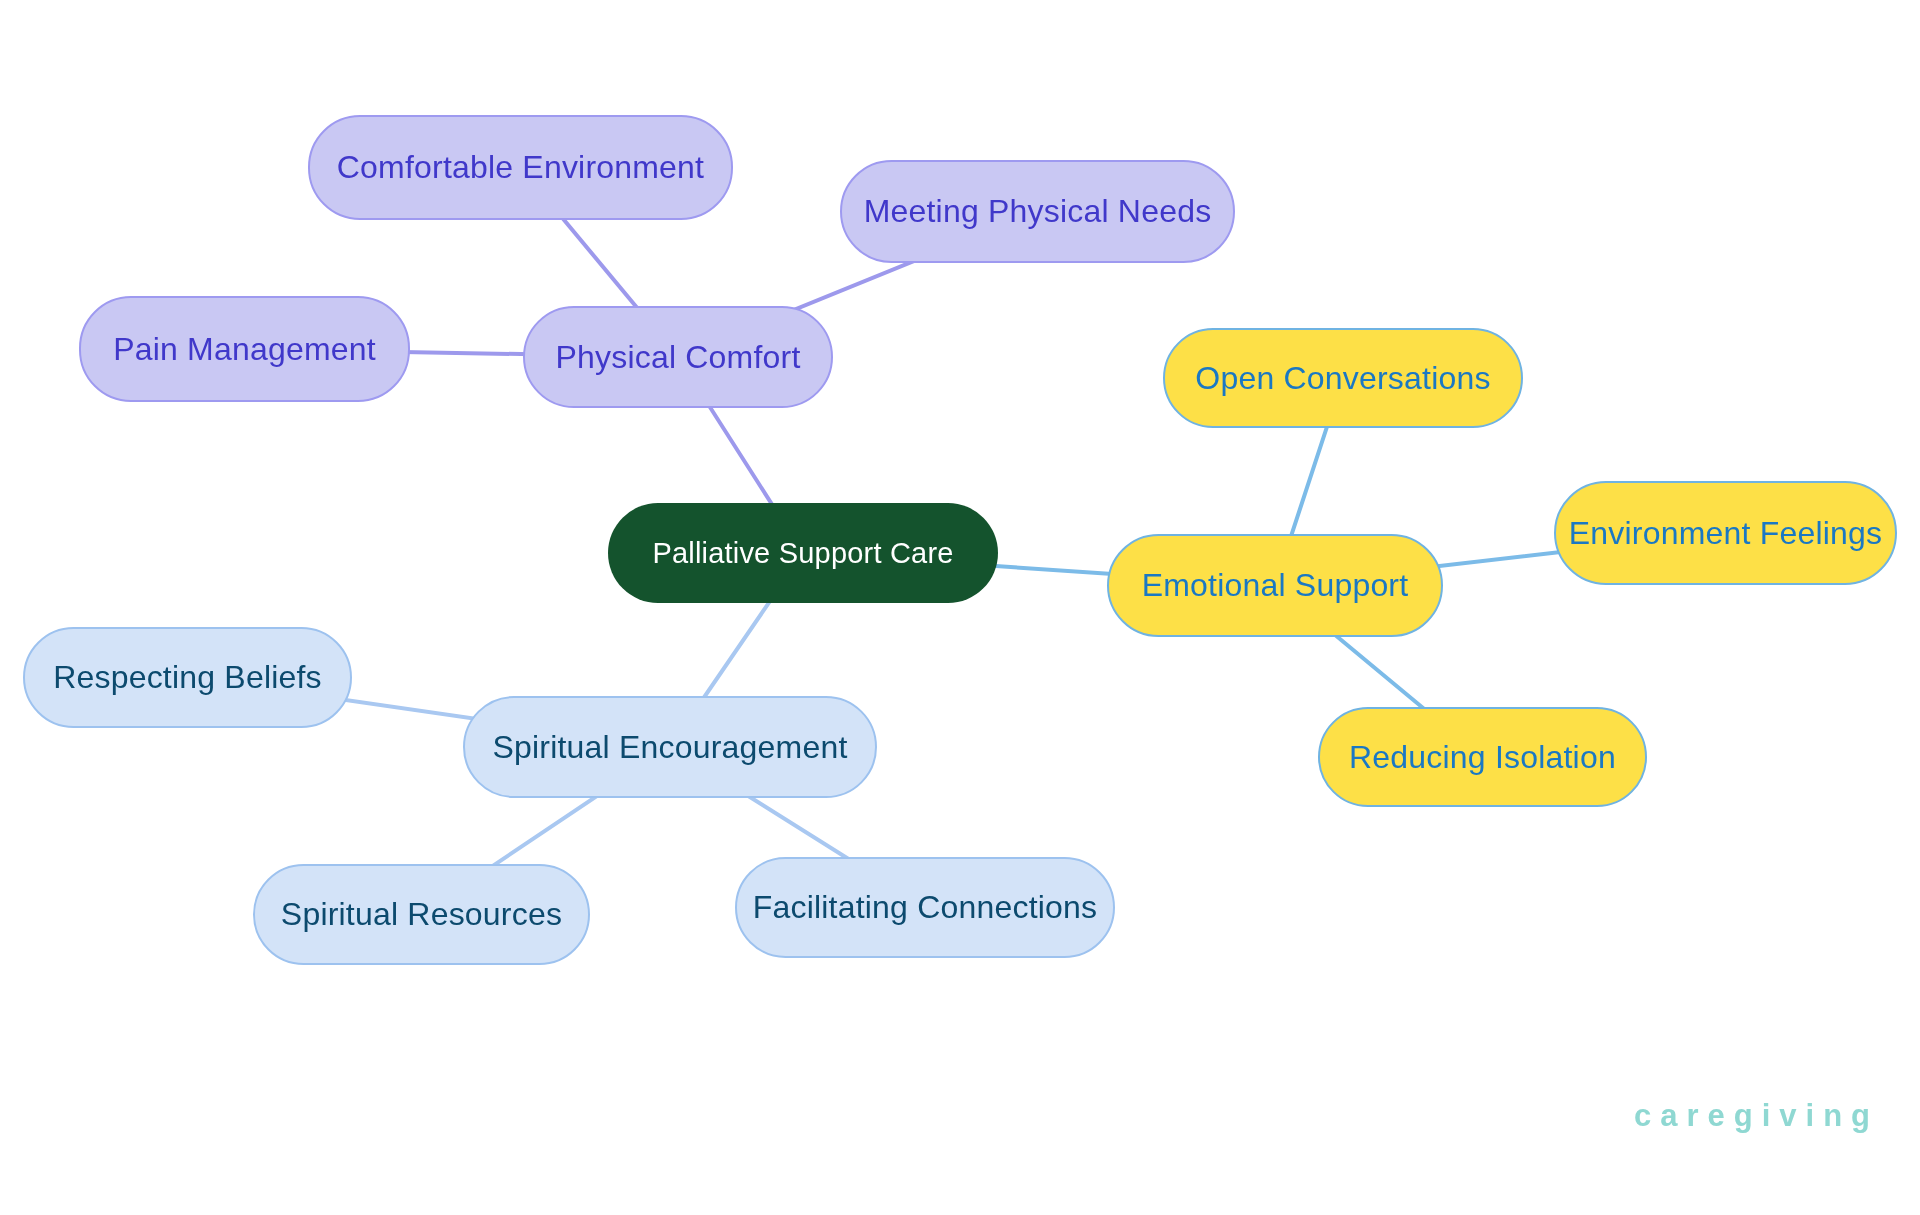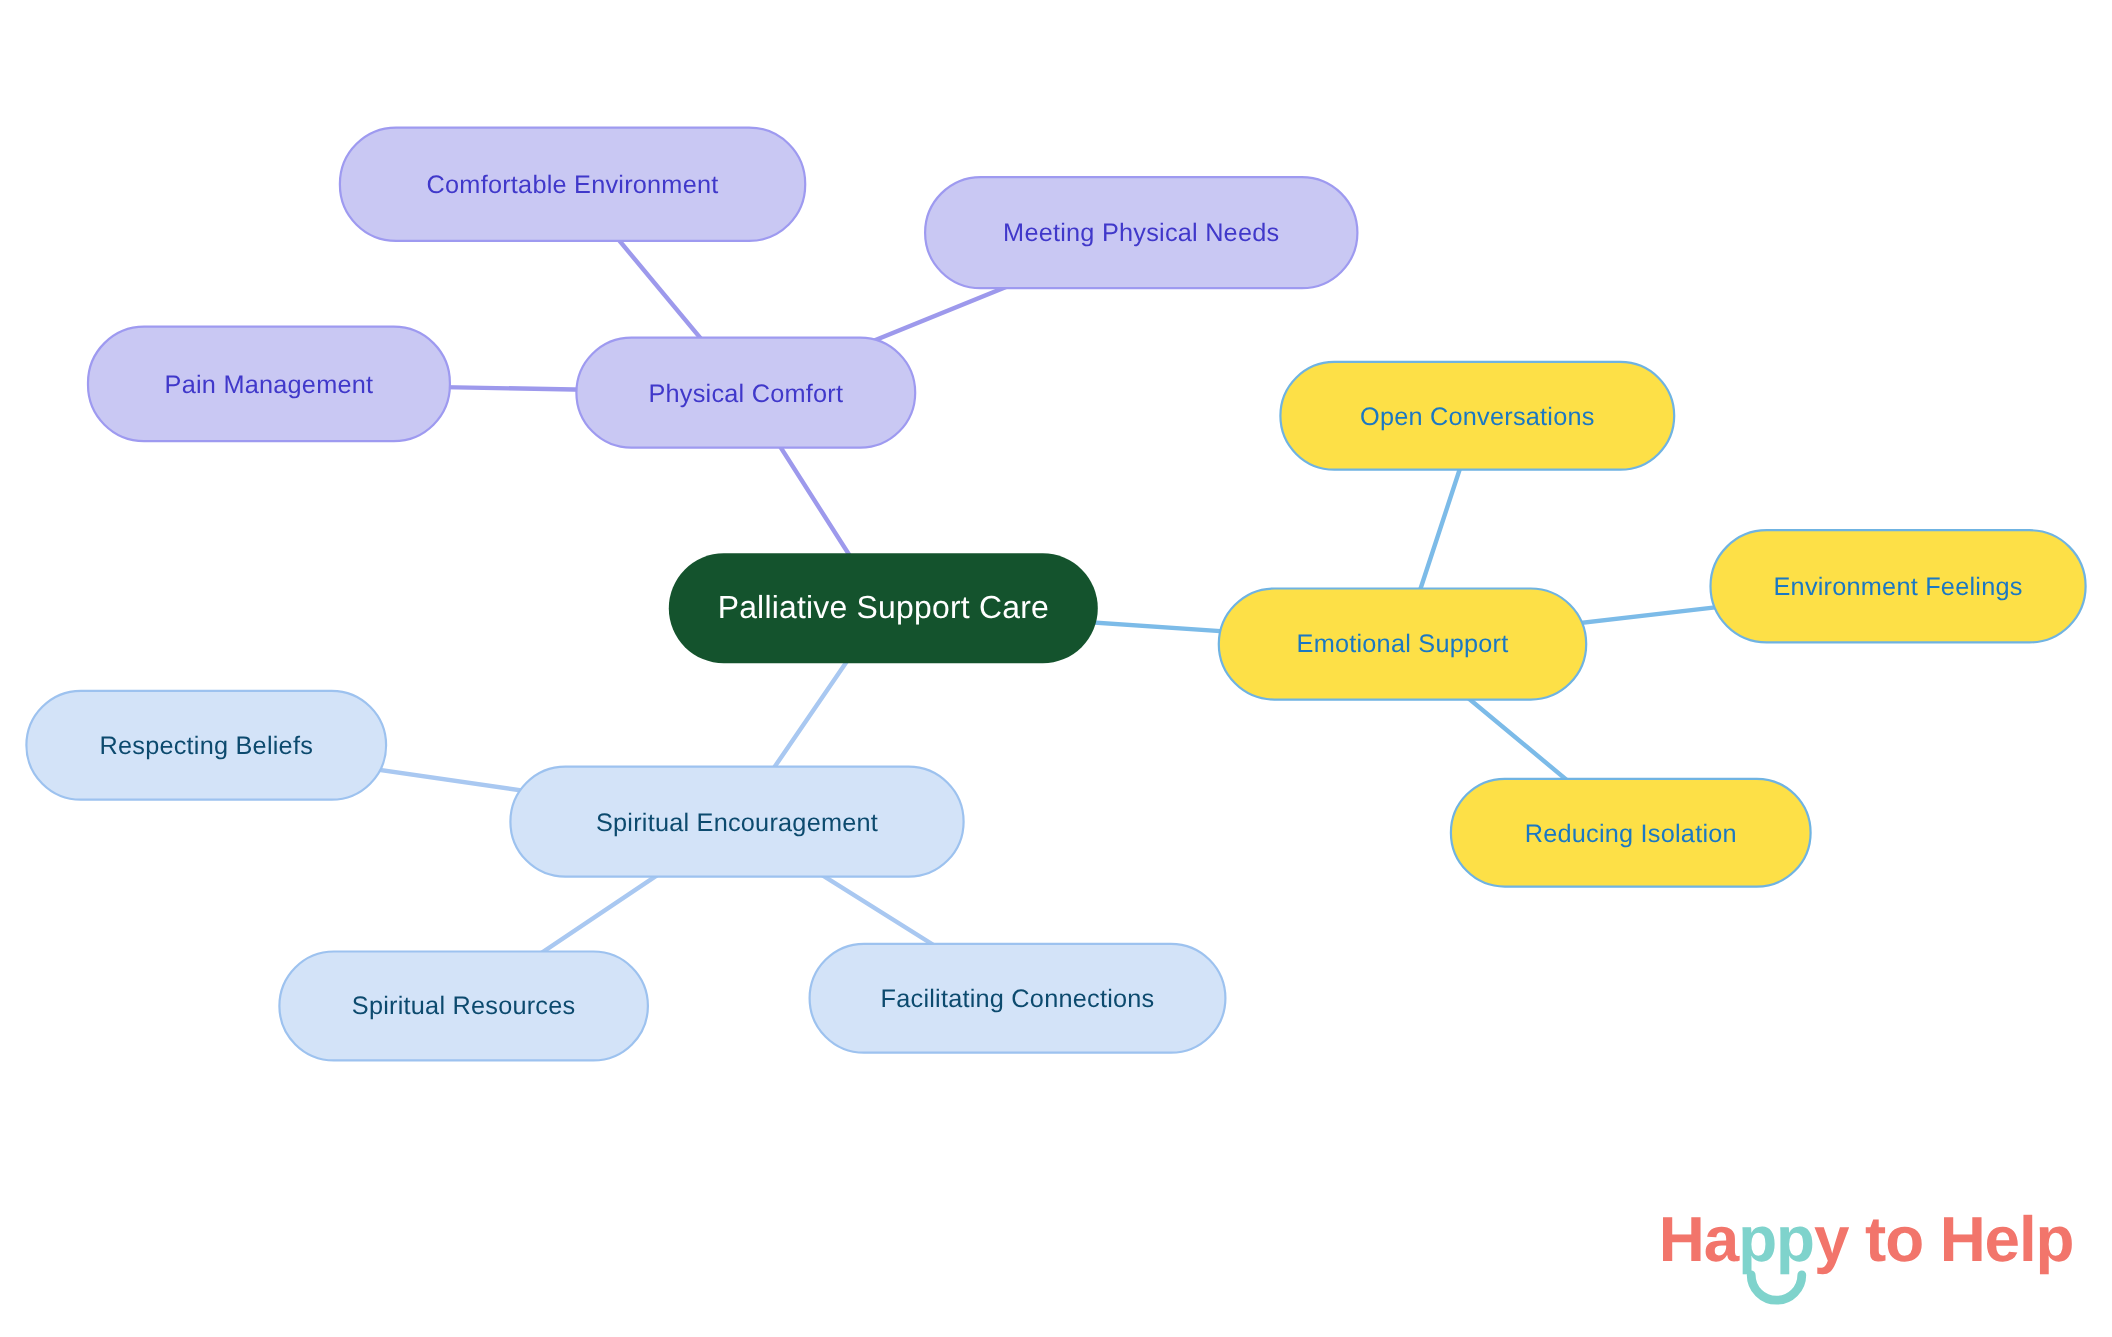--- a/index.html
+++ b/index.html
@@ -16,21 +16,21 @@
     width: 1920px; height: 1215px;
     z-index: 1;
   }
   .node {
     position: absolute;
     z-index: 2;
     display: flex;
     align-items: center;
     justify-content: center;
     border-radius: 52px;
-    font-size: 23px;
+    font-size: 32px;
     letter-spacing: 0.2px;
     white-space: nowrap;
     cursor: pointer;
   }
   .node.central {
     background: #14532d;
     color: #ffffff;
     border: none;
     font-size: 29px;
     border-radius: 50px;
@@ -127,18 +127,14 @@
 
 <div class="node pale" style="left:463px; top:696px; width:414px; height:102px;">Spiritual Encouragement</div>
 
 <div class="node pale" style="left:23px; top:627px; width:329px; height:101px;">Respecting Beliefs</div>
 
 <div class="node pale" style="left:253px; top:864px; width:337px; height:101px;">Spiritual Resources</div>
 
 <div class="node pale" style="left:735px; top:857px; width:380px; height:101px;">Facilitating Connections</div>
 
 <div id="logo">
-  <div class="brand">
-    <span class="coral">Ha</span><span class="pp teal"><span>pp</span><svg width="60" height="36" viewBox="0 0 60 36">
-          <path d="M 7 5 A 23 23 0 0 0 53 5" fill="none" stroke="#7fd3cc" stroke-width="8" stroke-linecap="round"></path>
-        </svg></span><span class="coral">y to Help</span>
-  </div>
+  <div class="tagline">caregiving</div>
 </div>
 
 </body></html>

